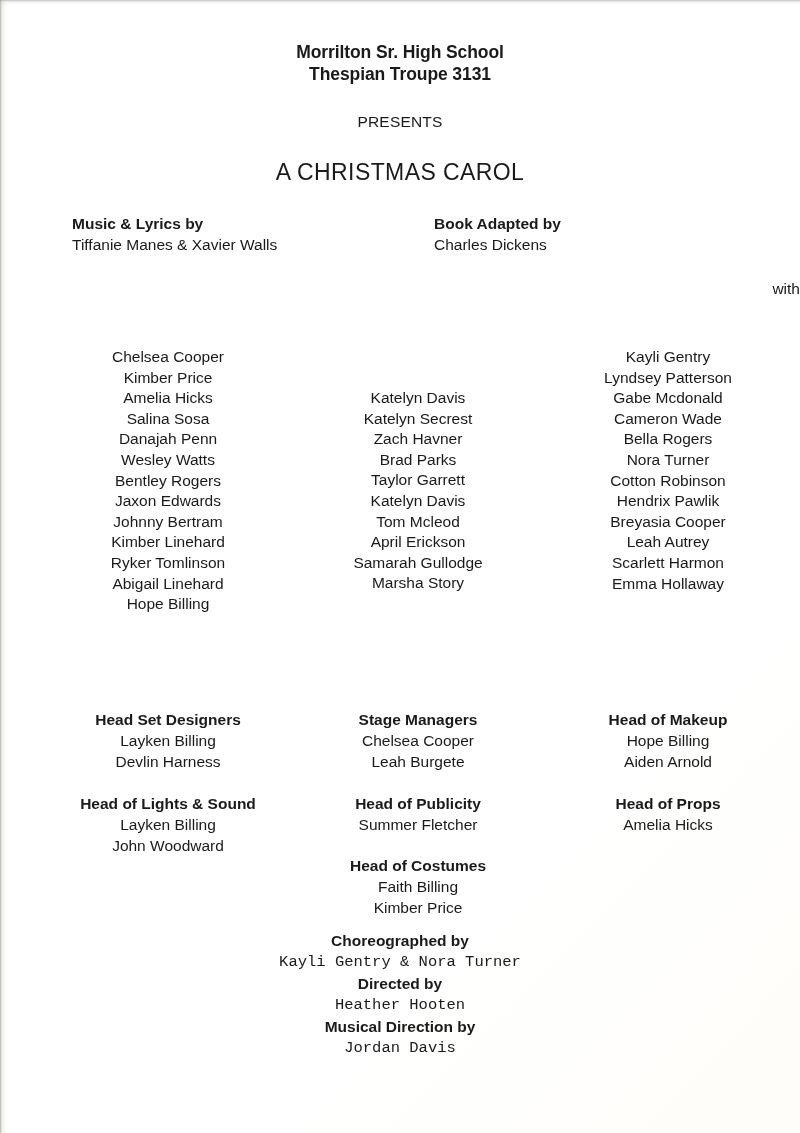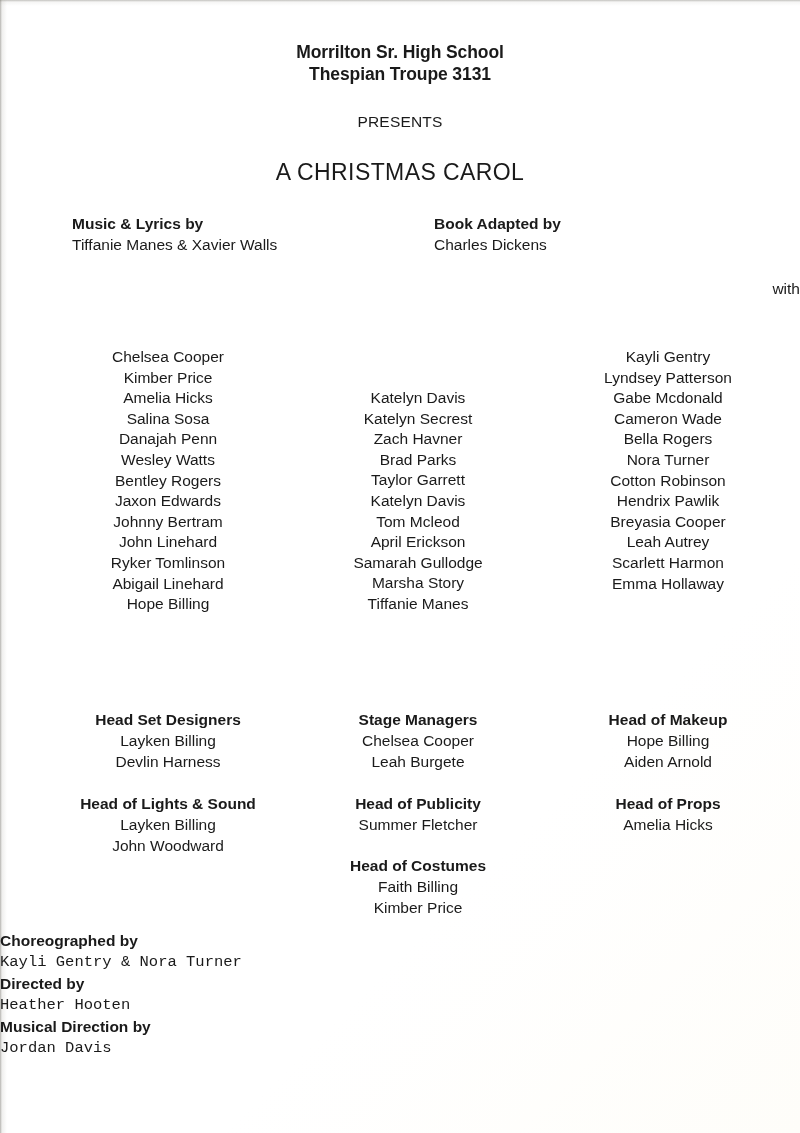--- a/index.html
+++ b/index.html
@@ -154,21 +154,21 @@
     line-height: 21.2px;
     white-space: nowrap;
   }
 
   
   .closing {
     position: absolute;
     left: 0;
     top: 918px;
     width: 800px;
-    text-align: left;
+    text-align: center;
   }
   .closing-role {
     font-size: 15.5px;
     font-weight: bold;
     line-height: 21.5px;
   }
   .closing-name {
     font-size: 15.5px;
     font-weight: normal;
     line-height: 21.5px;
@@ -207,37 +207,36 @@
     <div class="cast-col c1">
         <div class="cast-name">Chelsea Cooper</div>
         <div class="cast-name">Kimber Price</div>
         <div class="cast-name">Amelia Hicks</div>
         <div class="cast-name">Salina Sosa</div>
         <div class="cast-name">Danajah Penn</div>
         <div class="cast-name">Wesley Watts</div>
         <div class="cast-name">Bentley Rogers</div>
         <div class="cast-name">Jaxon Edwards</div>
         <div class="cast-name">Johnny Bertram</div>
-        <div class="cast-name">John Linehard</div>
+        <div class="cast-name">Kimber Linehard</div>
         <div class="cast-name">Ryker Tomlinson</div>
         <div class="cast-name">Abigail Linehard</div>
         <div class="cast-name">Hope Billing</div>
       </div>
     <div class="cast-col c2">
         <div class="cast-name">Katelyn Davis</div>
         <div class="cast-name">Katelyn Secrest</div>
         <div class="cast-name">Zach Havner</div>
         <div class="cast-name">Brad Parks</div>
         <div class="cast-name">Taylor Garrett</div>
         <div class="cast-name">Katelyn Davis</div>
         <div class="cast-name">Tom Mcleod</div>
         <div class="cast-name">April Erickson</div>
         <div class="cast-name">Samarah Gullodge</div>
         <div class="cast-name">Marsha Story</div>
-        <div class="cast-name">Tiffanie Manes</div>
       </div>
     <div class="cast-col c3">
         <div class="cast-name">Kayli Gentry</div>
         <div class="cast-name">Lyndsey Patterson</div>
         <div class="cast-name">Gabe Mcdonald</div>
         <div class="cast-name">Cameron Wade</div>
         <div class="cast-name">Bella Rogers</div>
         <div class="cast-name">Nora Turner</div>
         <div class="cast-name">Cotton Robinson</div>
         <div class="cast-name">Hendrix Pawlik</div>

